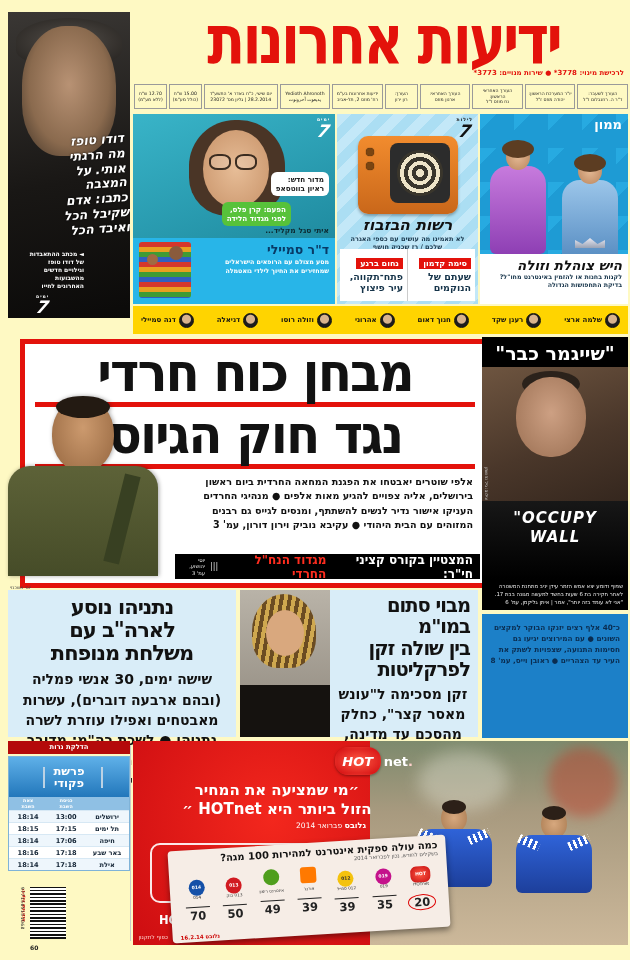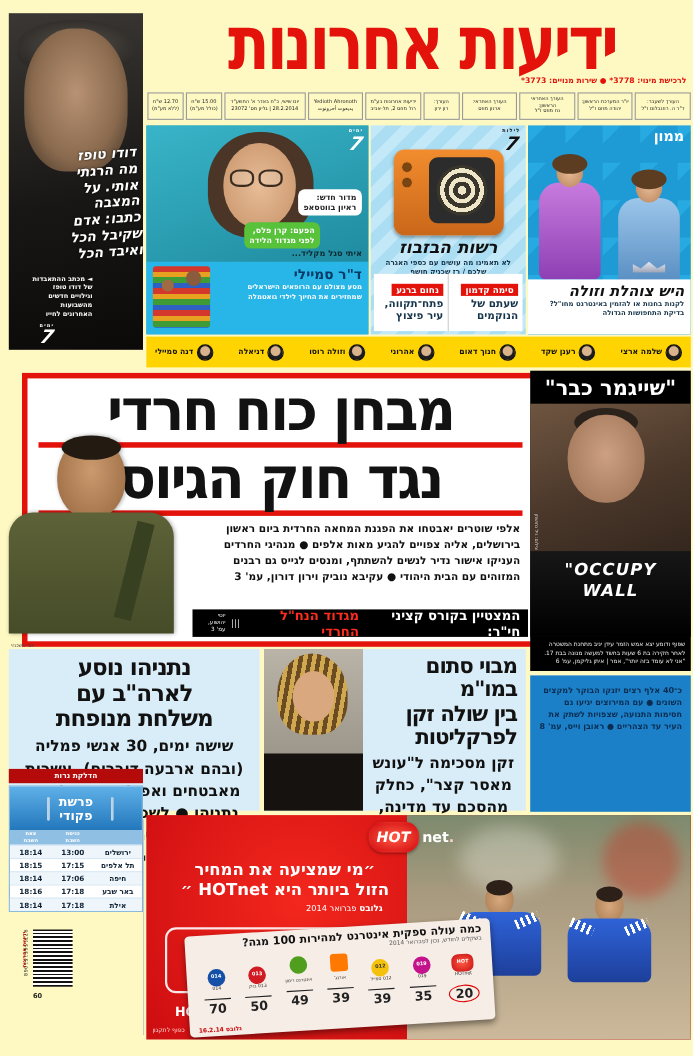--- a/index.html
+++ b/index.html
@@ -125,21 +125,21 @@
   .sz-body{position:absolute;bottom:0;left:0;width:90px;height:52px;background:#15120f}
   .st-hl{font-size:19.5px;font-weight:bold;line-height:1.1;text-align:right;color:#121212;letter-spacing:-1px}
   .zaken .st-hl{padding:5px 8px 0 96px}
   .st-tx{font-size:14px;font-weight:bold;line-height:1.45;text-align:center;color:#111}
   .zaken .st-tx{padding:3px 8px 0 96px}
   .bibi{left:8px;width:228px}
   .bibi .st-hl{font-size:21px;text-align:center;padding-top:6px}
   .bibi .st-tx{padding:4px 12px 0}
 
   
-  .shabbat{position:absolute;top:699px;left:8px;width:122px;height:214px}
+  .shabbat{position:absolute;top:741px;left:8px;width:122px;height:214px}
   .sh-header{height:13px;background:#b40a0a;color:#fff;font-size:6.8px;font-weight:bold;text-align:center;line-height:13px}
   .sh-box{margin-top:2px;border:1px solid #7fb3d8;background:#fff}
   .sh-top{height:40px;background:linear-gradient(#5fb0e8,#2277bb);display:flex;align-items:center;justify-content:center;gap:8px}
   .parasha{color:#fff;font-size:11.5px;font-weight:bold;line-height:1.05;text-align:center}
   .candle{width:10px}
   .flame{width:7px;height:10px;margin:0 auto;background:radial-gradient(#ffe86a 20%,#f59a1d 75%);border-radius:50% 50% 50% 50%/62% 62% 38% 38%}
   .wax{width:8px;height:9px;margin:0 auto;background:#f4f8fc;border:1px solid #bcd2e4;border-radius:2px 2px 5px 5px}
   .sh-cols{display:grid;grid-template-columns:1.15fr 1fr 1fr;background:#8fc0e4;color:#fff;font-size:4.8px;font-weight:bold;text-align:center;line-height:1.15;padding:1px 0}
   .sh-row{display:grid;grid-template-columns:1.15fr 1fr 1fr;font-size:6.6px;font-weight:bold;color:#123;text-align:center;padding:1.5px 0;border-top:1px solid #d7e8f4}
   .sh-row:nth-child(odd){background:#eef6fc}
@@ -159,21 +159,21 @@
   .p-head{width:26px;height:30px;border-radius:50%;background:radial-gradient(#d7a87e,#a7794f);margin:0 auto;position:relative}
   .p-hairc{position:absolute;top:-3px;left:1px;width:24px;height:14px;border-radius:50%;background:#2c2018}
   .jersey{width:76px;height:58px;margin-top:-4px;border-radius:16px 16px 6px 6px;background:linear-gradient(#2f63d8,#1d3f9b);position:relative}
   .jersey:before,.jersey:after{content:"";position:absolute;top:3px;width:22px;height:9px;background:repeating-linear-gradient(90deg,#fff 0 2.5px,transparent 2.5px 5.5px)}
   .jersey:before{left:2px;transform:rotate(24deg)}
   .jersey:after{right:2px;transform:rotate(-24deg)}
   .hotlogo{position:absolute;top:6px;right:215px;display:flex;align-items:center;gap:3px;direction:ltr;z-index:6}
   .hot-oval{width:46px;height:28px;border-radius:13px;background:radial-gradient(#ff5a44,#d40f12);border:2px solid #fff0;box-shadow:0 1px 3px rgba(0,0,0,.4);color:#fff;font-weight:bold;font-size:13px;display:flex;align-items:center;justify-content:center;font-style:italic}
   .net-word{color:#fff;font-weight:bold;font-size:13px}
   .net-word i{color:#ffd2cd;font-style:normal}
-  .quote{position:absolute;top:40px;right:254px;width:230px;text-align:center;color:#fff;z-index:5}
+  .quote{position:absolute;top:40px;right:236px;width:230px;text-align:center;color:#fff;z-index:5}
   .q1{font-size:15px;font-weight:bold;line-height:1.25}
   .q2{font-size:15px;font-weight:bold;line-height:1.25}
   .qsrc{margin-top:2px;font-size:7.5px;text-align:right;padding-right:26px}
   .qsrc b{font-size:8px}
   .offer{position:absolute;top:102px;right:252px;width:226px;height:60px;border:2px solid rgba(255,255,255,.9);border-radius:10px;color:#fff;text-align:center;padding-top:2px;z-index:5}
   .offer-row{display:flex;align-items:baseline;justify-content:center;gap:4px}
   .o-pre{font-size:13px;font-weight:bold}
   .o-price{font-size:31px;font-weight:bold;line-height:1}
   .o-shekel{font-size:16px;font-weight:bold}
   .o-suf{font-size:13px;font-weight:bold}
@@ -445,21 +445,21 @@
 השבת</span>
         <span class="pl">צאת
 השבת</span>
       </div>
       <div class="sh-row">
           <span>ירושלים</span>
           <span>13:00</span>
           <span>18:14</span>
         </div>
       <div class="sh-row">
-          <span>תל אלפים</span>
+          <span>תל ימים</span>
           <span>17:15</span>
           <span>18:15</span>
         </div>
       <div class="sh-row">
           <span>חיפה</span>
           <span>17:06</span>
           <span>18:14</span>
         </div>
       <div class="sh-row">
           <span>באר שבע</span>

